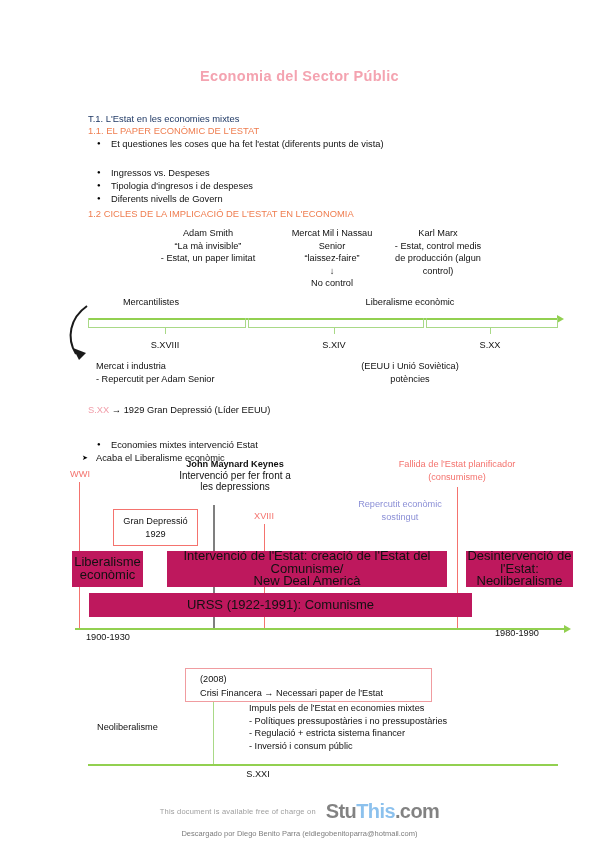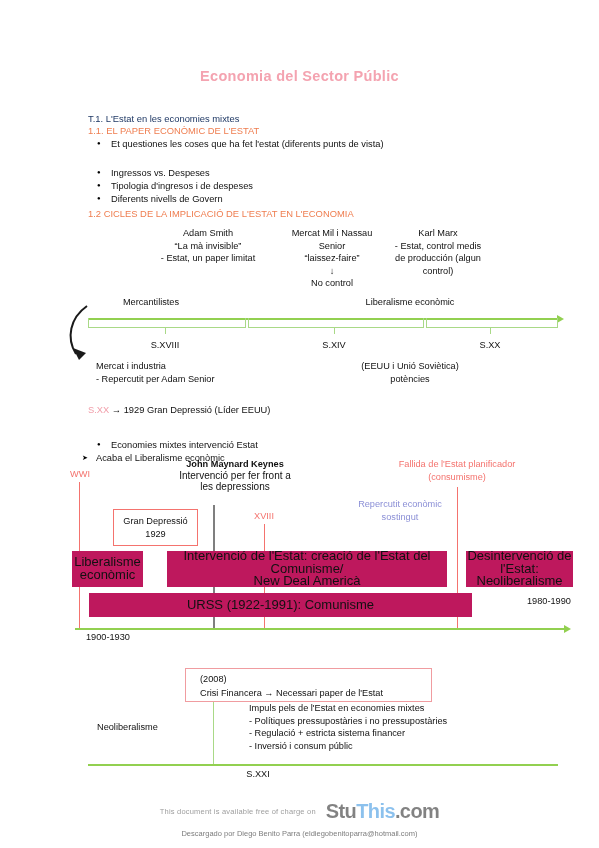--- a/index.html
+++ b/index.html
@@ -205,21 +205,21 @@
   <div class="bluebox" style="left:167px; top:551px; width:280px; height:36px; white-space:pre-line;">Intervenció de l'Estat: creació de l'Estat del Comunisme/
 New Deal Americà</div>
   <div class="bluebox" style="left:466px; top:551px; width:107px; height:36px; white-space:pre-line;">Desintervenció de
 l'Estat: Neoliberalisme</div>
 
   <div class="bluebox" style="left:89px; top:593px; width:383px; height:24px;">URSS (1922-1991): Comunisme</div>
 
   <div class="gline" style="left:75px; top:628px; width:490px;"></div>
   <div class="gline-arrow" style="left:564px; top:625px;"></div>
   <div class="tickmark" style="left:86px; top:632px;">1900-1930</div>
-  <div class="tickmark" style="left:495px; top:596px;margin-left:32px;">1980-1990</div>
+  <div class="tickmark" style="left:495px; top:628px;">1980-1990</div>
 
   <div class="redbox2" style="left:185px; top:668px; width:247px; height:34px;padding-left:14px;">
     <div>(2008)</div>
     <div>Crisi Financera → Necessari paper de l'Estat</div>
   </div>
 
   <div class="vline-green" style="left:213px; top:702px; height:62px;"></div>
 
   <div class="lblock" style="left:97px; top:721px;">Neoliberalisme</div>
 

